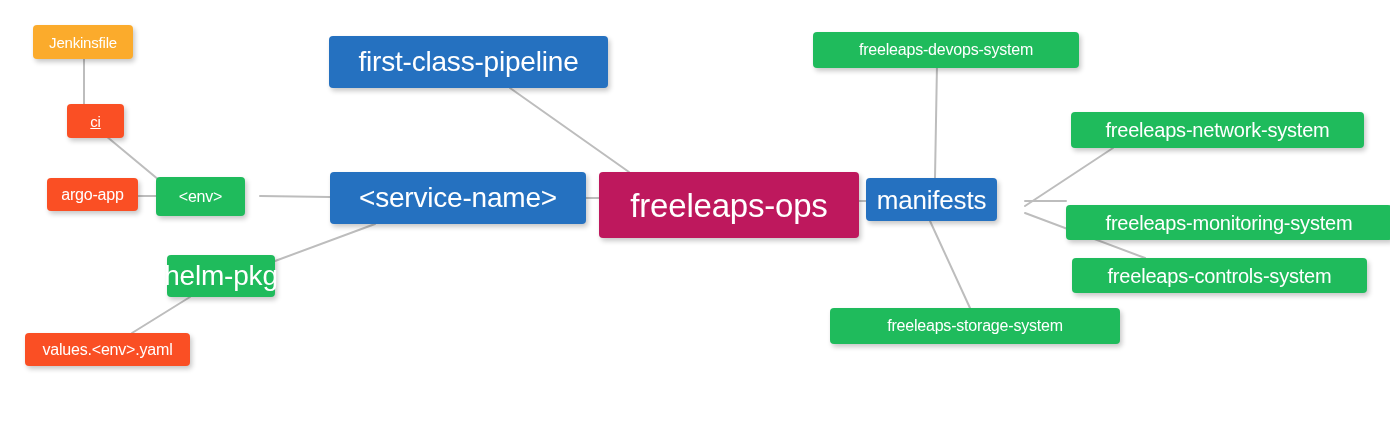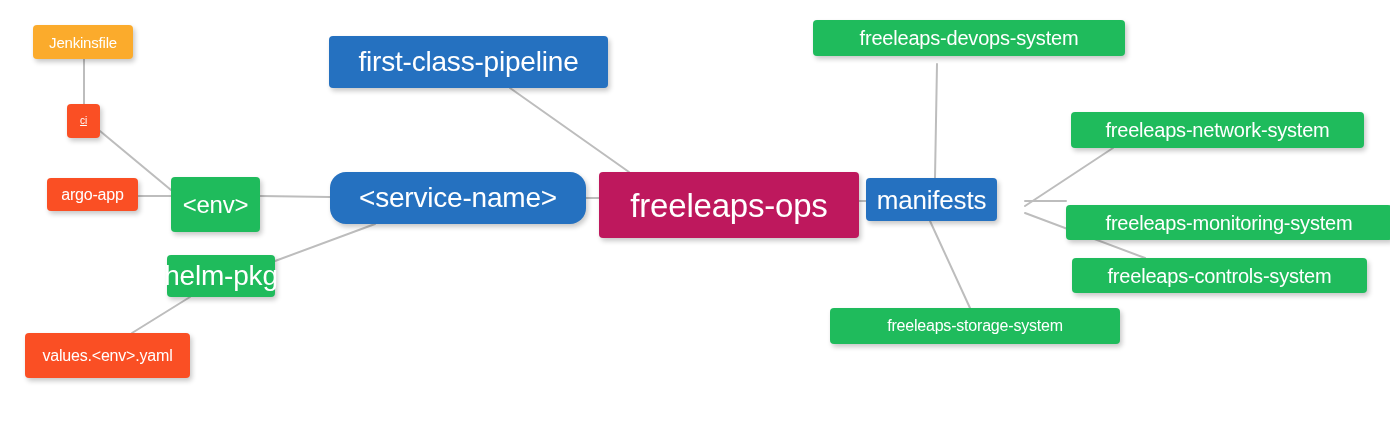--- a/index.html
+++ b/index.html
@@ -59,28 +59,28 @@
       <line x1="571" y1="198" x2="584" y2="198" stroke="#bdbdbd" stroke-width="2" stroke-linecap="round"></line>
       <line x1="844" y1="201" x2="851" y2="201" stroke="#bdbdbd" stroke-width="2" stroke-linecap="round"></line>
       <line x1="920" y1="178" x2="922" y2="64" stroke="#bdbdbd" stroke-width="2" stroke-linecap="round"></line>
       <line x1="1010" y1="206" x2="1098" y2="148" stroke="#bdbdbd" stroke-width="2" stroke-linecap="round"></line>
       <line x1="1010" y1="201" x2="1051" y2="201" stroke="#bdbdbd" stroke-width="2" stroke-linecap="round"></line>
       <line x1="1010" y1="213" x2="1130" y2="258" stroke="#bdbdbd" stroke-width="2" stroke-linecap="round"></line>
       <line x1="915" y1="221" x2="955" y2="308" stroke="#bdbdbd" stroke-width="2" stroke-linecap="round"></line>
     </svg>
   <div id="node-layer">
       <div class="node c-orange" style="left: 18px; top: 25px; width: 100px; height: 34px; font-size: 15px;">Jenkinsfile</div>
-      <div class="node c-red" style="left: 52px; top: 104px; width: 33px; height: 34px; font-size: 10px; text-decoration: underline;">ci</div>
+      <div class="node c-red" style="left: 52px; top: 104px; width: 57px; height: 34px; font-size: 15px; text-decoration: underline;">ci</div>
       <div class="node c-red" style="left: 32px; top: 178px; width: 91px; height: 33px; font-size: 16px;">argo-app</div>
-      <div class="node c-green" style="left: 156px; top: 177px; width: 89px; height: 55px; font-size: 24px;">&lt;env&gt;</div>
+      <div class="node c-green" style="left: 141px; top: 177px; width: 89px; height: 39px; font-size: 16px;">&lt;env&gt;</div>
       <div class="node c-green" style="left: 152px; top: 255px; width: 108px; height: 42px; font-size: 28px;">helm-pkg</div>
-      <div class="node c-red" style="left: 10px; top: 333px; width: 165px; height: 45px; font-size: 16px;">values.&lt;env&gt;.yaml</div>
+      <div class="node c-red" style="left: 10px; top: 333px; width: 165px; height: 33px; font-size: 16px;">values.&lt;env&gt;.yaml</div>
       <div class="node c-blue" style="left: 314px; top: 36px; width: 279px; height: 52px; font-size: 28px;">first-class-pipeline</div>
-      <div class="node c-blue" style="left: 315px; top: 172px; width: 256px; height: 52px; font-size: 28px; border-radius: 16px;">&lt;service-name&gt;</div>
+      <div class="node c-blue" style="left: 315px; top: 172px; width: 256px; height: 52px; font-size: 28px;">&lt;service-name&gt;</div>
       <div class="node c-dark" style="left: 584px; top: 172px; width: 260px; height: 66px; font-size: 33px;">freeleaps-ops</div>
       <div class="node c-blue" style="left: 851px; top: 178px; width: 131px; height: 43px; font-size: 26px;">manifests</div>
-      <div class="node c-green" style="left: 798px; top: 20px; width: 312px; height: 36px; font-size: 20px;">freeleaps-devops-system</div>
+      <div class="node c-green" style="left: 798px; top: 32px; width: 266px; height: 36px; font-size: 16px;">freeleaps-devops-system</div>
       <div class="node c-green" style="left: 1056px; top: 112px; width: 293px; height: 36px; font-size: 20px;">freeleaps-network-system</div>
       <div class="node c-green" style="left: 1051px; top: 205px; width: 326px; height: 35px; font-size: 20px;">freeleaps-monitoring-system</div>
       <div class="node c-green" style="left: 1057px; top: 258px; width: 295px; height: 35px; font-size: 20px; text-align: right;">freeleaps-controls-system</div>
       <div class="node c-green" style="left: 815px; top: 308px; width: 290px; height: 36px; font-size: 16px;">freeleaps-storage-system</div>
     </div>
 </div>
 
 </body></html>

